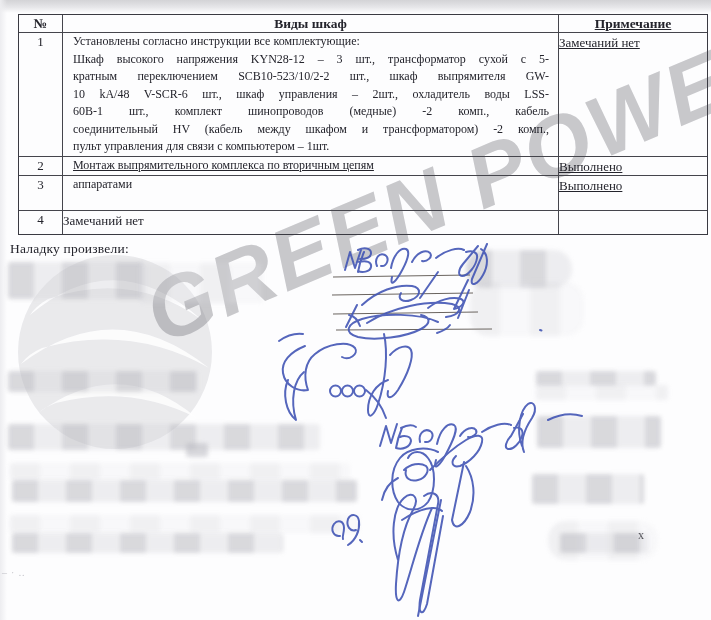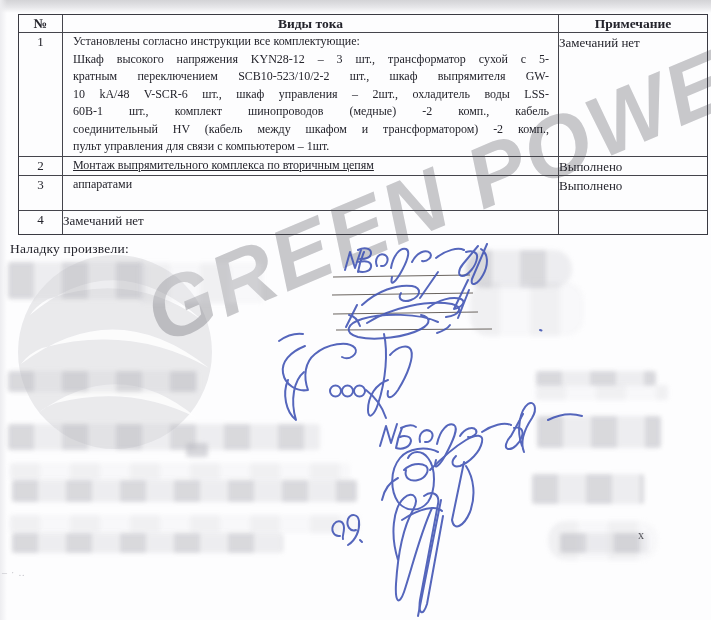--- a/index.html
+++ b/index.html
@@ -16,21 +16,21 @@
   #wm-text{position:absolute;left:150px;top:274px;height:86px;line-height:86px;z-index:1;
     font-family:"Liberation Sans","DejaVu Sans",sans-serif;font-style:italic;font-weight:900;
     font-size:86px;letter-spacing:3px;color:rgba(112,112,120,0.38);
     transform:rotate(-22.8deg);transform-origin:0 43px;white-space:nowrap;}
 
   
   #tbl{position:absolute;left:18px;top:14px;width:688px;z-index:3;
        display:grid;grid-template-columns:44px 1fr 148px;
        border:1.4px solid #3a3a42;background:transparent;}
   .cell{border-right:1px solid #45454c;border-bottom:1px solid #45454c;box-sizing:border-box;}
-  .cell:nth-child(3n){border-right:none;}
+  .cell:nth-child(3n){border-right:none;text-decoration:underline;}
   .cell:nth-child(n+13){border-bottom:none;}
   .hcell{min-height:18px;font-weight:bold;font-size:13.5px;line-height:17px;text-align:center;}
   .num{font-size:13px;text-align:center;padding-top:1px;line-height:16px;}
   .works{font-size:12px;padding:0 9px 0 10px;}
   .works .tline{line-height:17.5px;text-align:left;}
   .works .tline.j{text-align:justify;text-align-last:justify;}
   .note{font-size:13px;padding-top:2px;line-height:16.5px;}
 
   
   #footer-label{position:absolute;left:10px;top:241px;font-size:13.5px;z-index:3;letter-spacing:.2px;}
@@ -61,21 +61,21 @@
       <path d="M30 315 Q115 243 202 320 Q132 270 48 299 Q36 306 30 315 Z" fill="#ffffff" opacity=".95"></path>
       <path d="M21 364 Q115 293 209 368 Q132 324 42 348 Q28 354 21 364 Z" fill="#ffffff" opacity=".85"></path>
       <path d="M38 413 Q120 353 197 418 Q130 384 56 403 Q45 407 38 413 Z" fill="#ffffff" opacity=".8"></path>
     </g>
   </svg>
 
   <div id="wm-text">GREEN POWER</div>
 
   <div id="tbl">
     <div class="cell hcell">№</div>
-    <div class="cell hcell">Виды тока</div>
+    <div class="cell hcell">Виды шкаф</div>
     <div class="cell hcell">Примечание</div>
   <div class="cell num" style="min-height: 123px;">1</div>
       <div class="cell works" style="min-height: 123px;">
         <div class="tline">Установлены согласно инструкции все комплектующие:</div>
         <div class="tline j">Шкаф высокого напряжения KYN28-12 – 3 шт., трансформатор сухой с 5-</div>
         <div class="tline j">кратным переключением SCB10-523/10/2-2 шт., шкаф выпрямителя GW-</div>
         <div class="tline j">10 kA/48 V-SCR-6 шт., шкаф управления – 2шт., охладитель воды LSS-</div>
         <div class="tline j">60В-1 шт., комплект шинопроводов (медные) -2 комп., кабель</div>
         <div class="tline j">соединительный HV (кабель между шкафом и трансформатором) -2 комп.,</div>
         <div class="tline">пульт управления для связи с компьютером – 1шт.</div>

